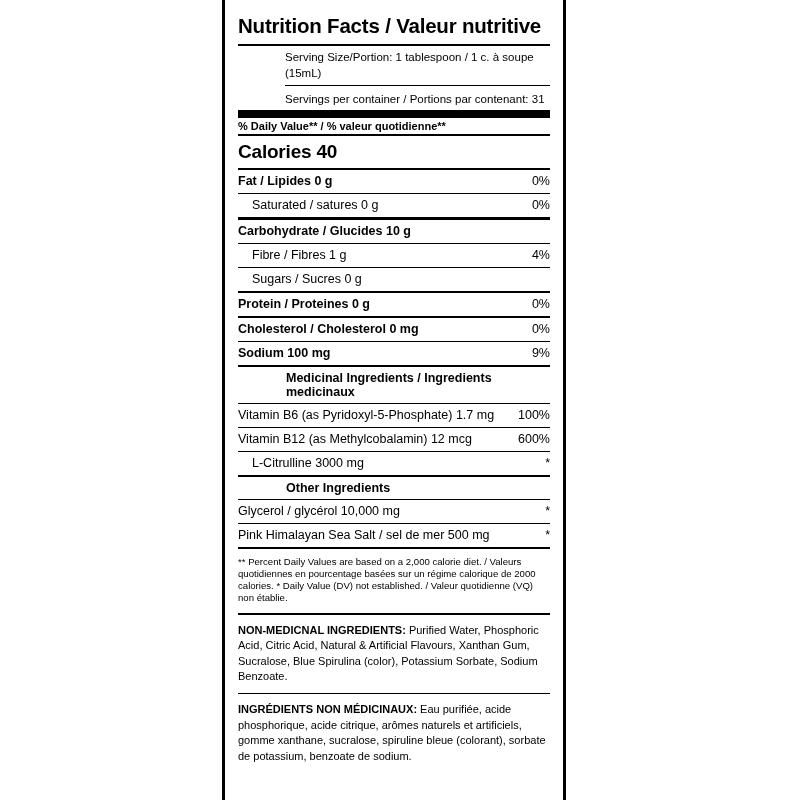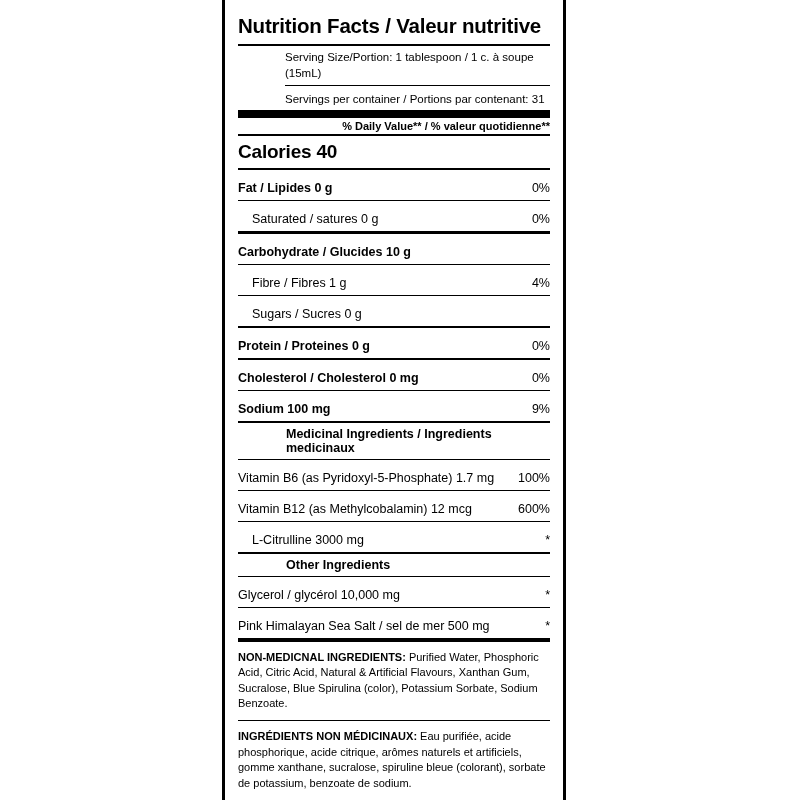--- a/index.html
+++ b/index.html
@@ -41,37 +41,36 @@
     font-size: 11.5px;
     line-height: 1.45;
     padding: 2px 0 1px 0;
     margin-left: 47px;
   }
   .srv div { padding: 1px 0; }
 
   .dv-head {
     font-size: 11px;
     font-weight: bold;
-    text-align: right;
     padding: 2px 0 2px 0;
   }
 
   .calories {
     font-size: 19px;
     font-weight: bold;
     padding: 5px 0 5px 0;
     letter-spacing: -0.2px;
   }
 
   .row {
     display: flex;
     justify-content: flex-end;
     align-items: baseline;
     font-size: 12.5px;
-    padding: 11px 0 4px 0;
+    padding: 4px 0 4px 0;
     line-height: 1.2;
   }
   .row .lbl { flex: 1 1 auto; padding-right: 6px; }
   .row .val { flex: 0 0 auto; text-align: right; }
   .row.ind .lbl { padding-left: 14px; }
   .b { font-weight: bold; }
 
   .sect-head {
     font-size: 12.5px;
     font-weight: bold;
@@ -196,20 +195,21 @@
     <span class="val">*</span>
   </div>
   <div class="rule-hair"></div>
   <div class="row">
     <span class="lbl">Pink Himalayan Sea Salt / sel de mer 500 mg</span>
     <span class="val">*</span>
   </div>
 
   <div class="rule-med"></div>
 
+  <div class="footnote">** Percent Daily Values are based on a 2,000 calorie diet. / Valeurs quotidiennes en pourcentage basées sur un régime calorique de 2000 calories.  * Daily Value (DV) not established. / Valeur quotidienne (VQ) non établie.</div>
 
   <div class="rule-med"></div>
 
   <div class="ingblock">
     <span class="hd">NON-MEDICNAL INGREDIENTS:</span><span> Purified Water, Phosphoric Acid, Citric Acid, Natural &amp; Artificial Flavours, Xanthan Gum, Sucralose, Blue Spirulina (color), Potassium Sorbate, Sodium Benzoate.</span>
   </div>
 
   <div class="rule-hair"></div>
 
   <div class="ingblock">

